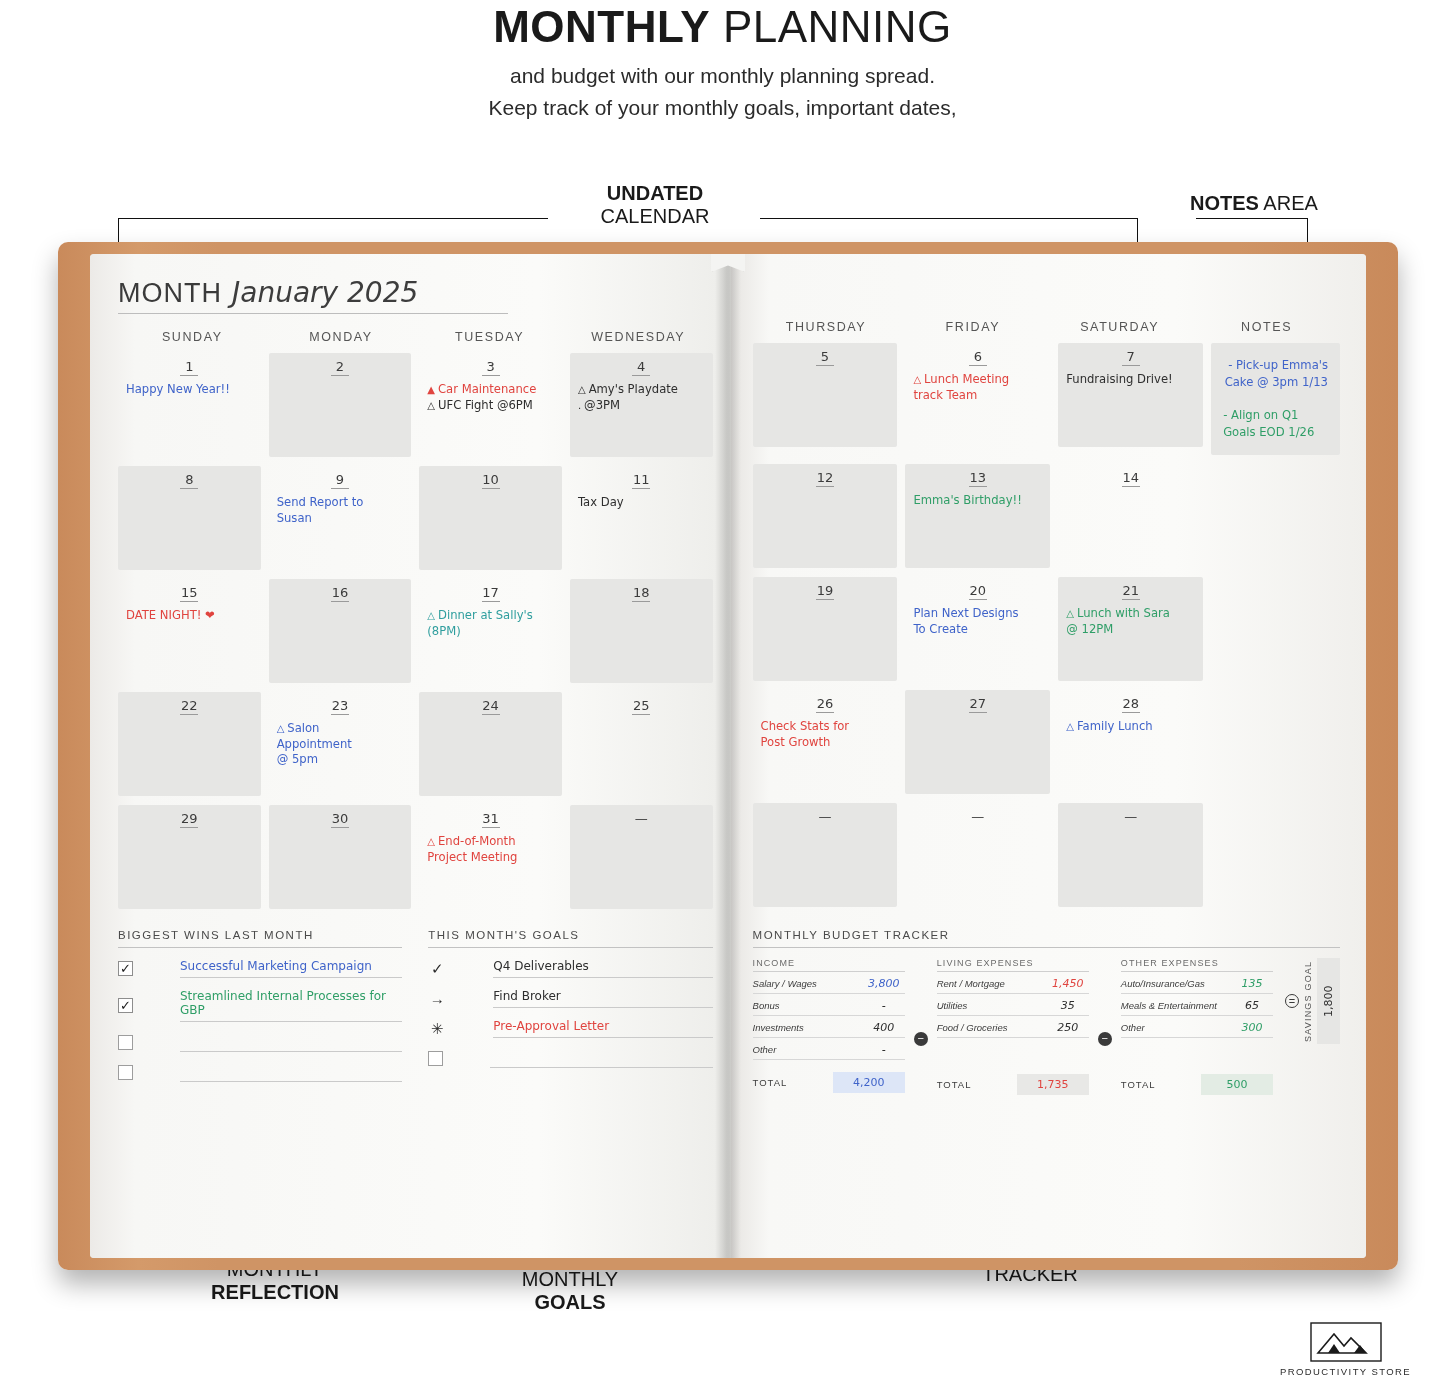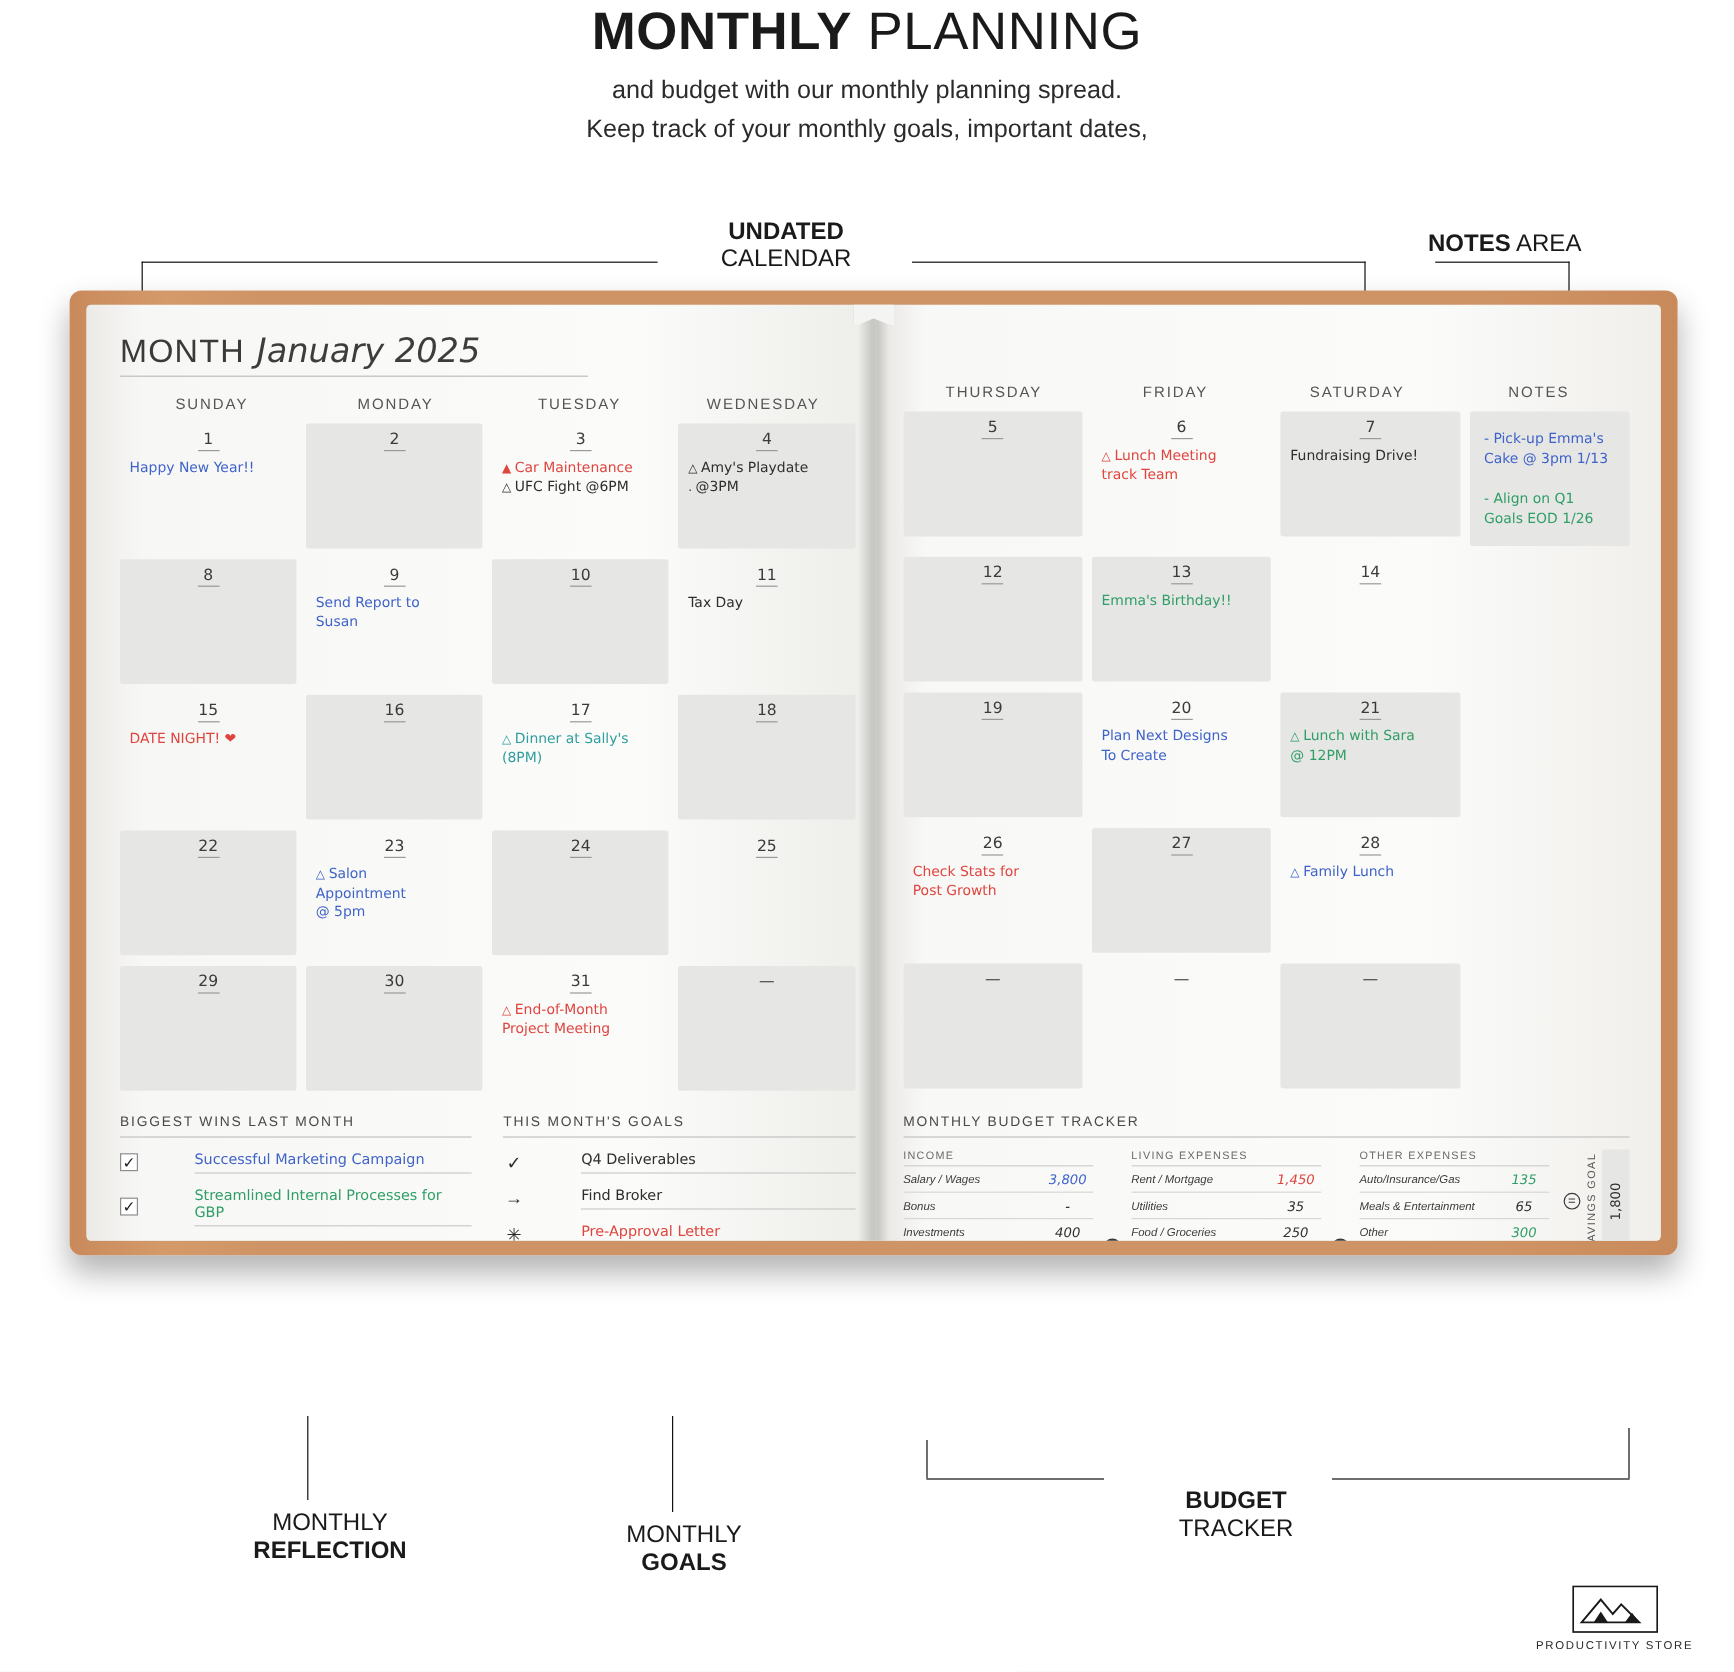--- a/index.html
+++ b/index.html
@@ -34,25 +34,25 @@
   #co-notes   { left: 1190px; top: 192px; width: 210px; text-align:left; }
   #co-reflect { left: 175px; top: 1258px; width: 200px; }
   #co-goals   { left: 480px; top: 1268px; width: 180px; }
   #co-budget  { left: 930px; top: 1240px; width: 200px; }
 
   
   .line { position:absolute; background:#111; }
 
   
   .book {
-    position:absolute; left: 58px; top: 242px; width: 1340px; height: 804px;
+    position:absolute; left: 58px; top: 242px; width: 1340px; height: 1028px;
     background: linear-gradient(90deg,#c98a5b 0%,#d49a6a 6%,#cf9465 12%,#cf9465 88%,#c98a5b 100%);
     border-radius: 10px;
     box-shadow: 0 14px 26px rgba(0,0,0,0.30);
-    padding: 12px 14px;
+    padding: 12px 32px;
   }
   .pages {
     position:relative; width: 100%; height: 100%;
     background: #f2f2f0;
     border-radius: 4px;
     display:flex;
     box-shadow: inset 0 0 22px rgba(0,0,0,0.10);
     overflow:hidden;
   }
   .page { position:relative; height:100%; background:#f6f6f4; }
@@ -104,21 +104,21 @@
   .ev-red  { color:#e0443f; }
   .ev-green{ color:#2f9e67; }
   .ev-teal { color:#2f9e9e; }
 
   
   .notes-col {
     width: 100%; background:#e6e6e4; border-radius:2px;
     padding: 14px 12px; min-height: 104px;
   }
   .note-line { font-size: 11.6px; line-height:1.45; font-family:"DejaVu Sans", sans-serif; }
-  .note-blue { color:#3f63c9; }
+  .note-blue { color:#3f63c9;text-align:right; }
   .note-green{ color:#2f9e67; }
 
   
   .bottom-left { display:flex; gap: 26px; margin-top: 20px; }
   .blk { flex:1; }
   .blk-title { font-size: 11.5px; letter-spacing: 1.5px; color:#4a4a4a; border-bottom:1px solid #c2c2c2; padding-bottom:6px; }
   .blk-row { display:flex; align-items:center; gap: 10px; margin-top: 11px; }
   .chk {
     width: 15px; height: 15px; border:1px solid #9d9d9d; background:#fff; flex: 0 0 auto;
     display:flex; align-items:center; justify-content:center; font-size: 13px;

